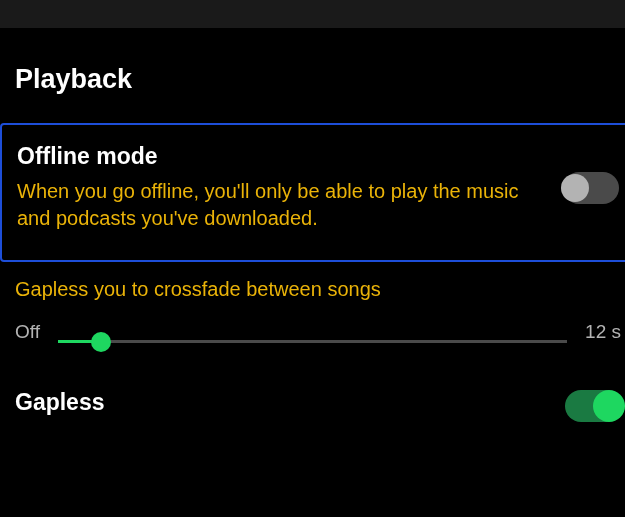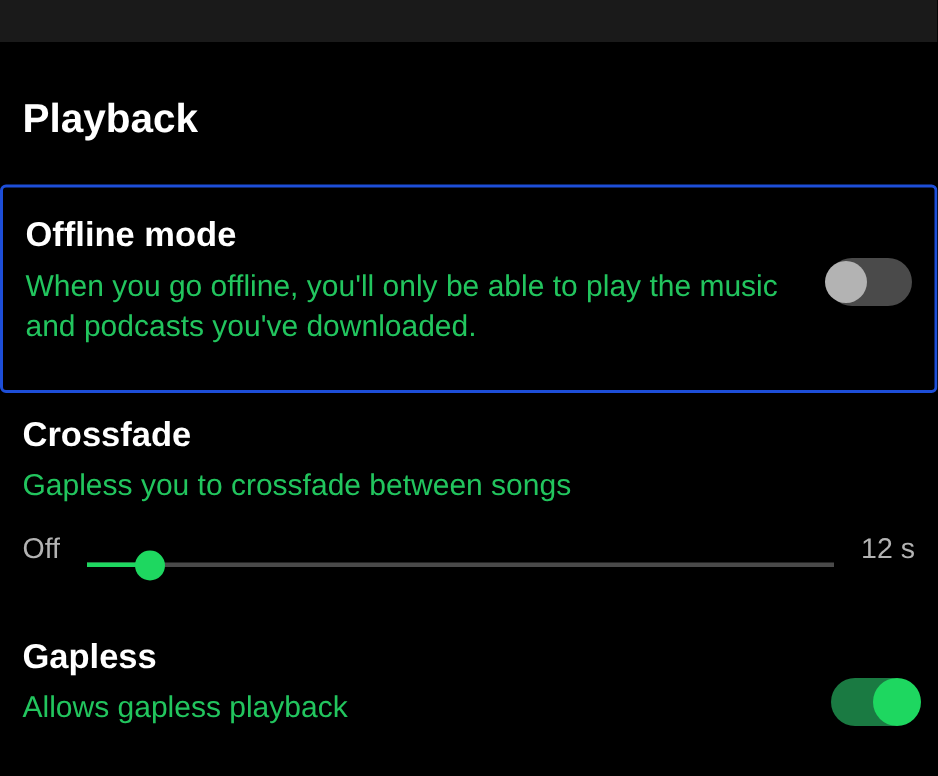--- a/index.html
+++ b/index.html
@@ -14,21 +14,21 @@
       font-family: -apple-system, BlinkMacSystemFont, 'Segoe UI', Helvetica, Arial, sans-serif;
       color: #ffffff;
       overflow: hidden;
     }
     .top-bar {
       width: 100%;
       height: 28px;
       background: #1a1a1a;
     }
     .content {
-      padding: 36px 15px 0 15px;
+      padding: 36px 4px 0 15px;
     }
     .section-title {
       font-size: 27px;
       font-weight: 700;
       color: #ffffff;
       margin-bottom: 28px;
     }
     .highlighted-row {
       border: 2px solid #1d4ed8;
       border-radius: 4px;
@@ -44,21 +44,21 @@
     }
     .setting-title {
       font-size: 23px;
       font-weight: 600;
       color: #ffffff;
       margin-bottom: 8px;
     }
     .setting-description {
       font-size: 20px;
       font-weight: 400;
-      color: #22c55e;
+      color: #eab308;
       line-height: 1.35;
     }
     .toggle {
       position: relative;
       width: 56px;
       height: 32px;
       background: #4a4a4a;
       border-radius: 16px;
       flex-shrink: 0;
       cursor: pointer;
@@ -149,34 +149,32 @@
     <div class="text-block">
       <div class="setting-title">Offline mode</div>
       <div class="setting-description">When you go offline, you'll only be able to play the music and podcasts you've downloaded.</div>
     </div>
     <div class="toggle toggle-off">
       <div class="knob"></div>
     </div>
   </div>
 
   <div class="row">
-    <div class="setting-title">Crossfade</div>
     <div class="setting-description">Gapless you to crossfade between songs</div>
     <div class="slider-row">
       <div class="slider-label">Off</div>
       <div class="slider-track">
         <div class="slider-fill"></div>
         <div class="slider-thumb"></div>
       </div>
       <div class="slider-label">12 s</div>
     </div>
   </div>
 
   <div class="gapless-row">
     <div class="text-block">
       <div class="setting-title">Gapless</div>
-      <div class="setting-description">Allows gapless playback</div>
     </div>
     <div class="toggle toggle-on">
       <div class="knob"></div>
     </div>
   </div>
 </div>
 
 </body></html>

